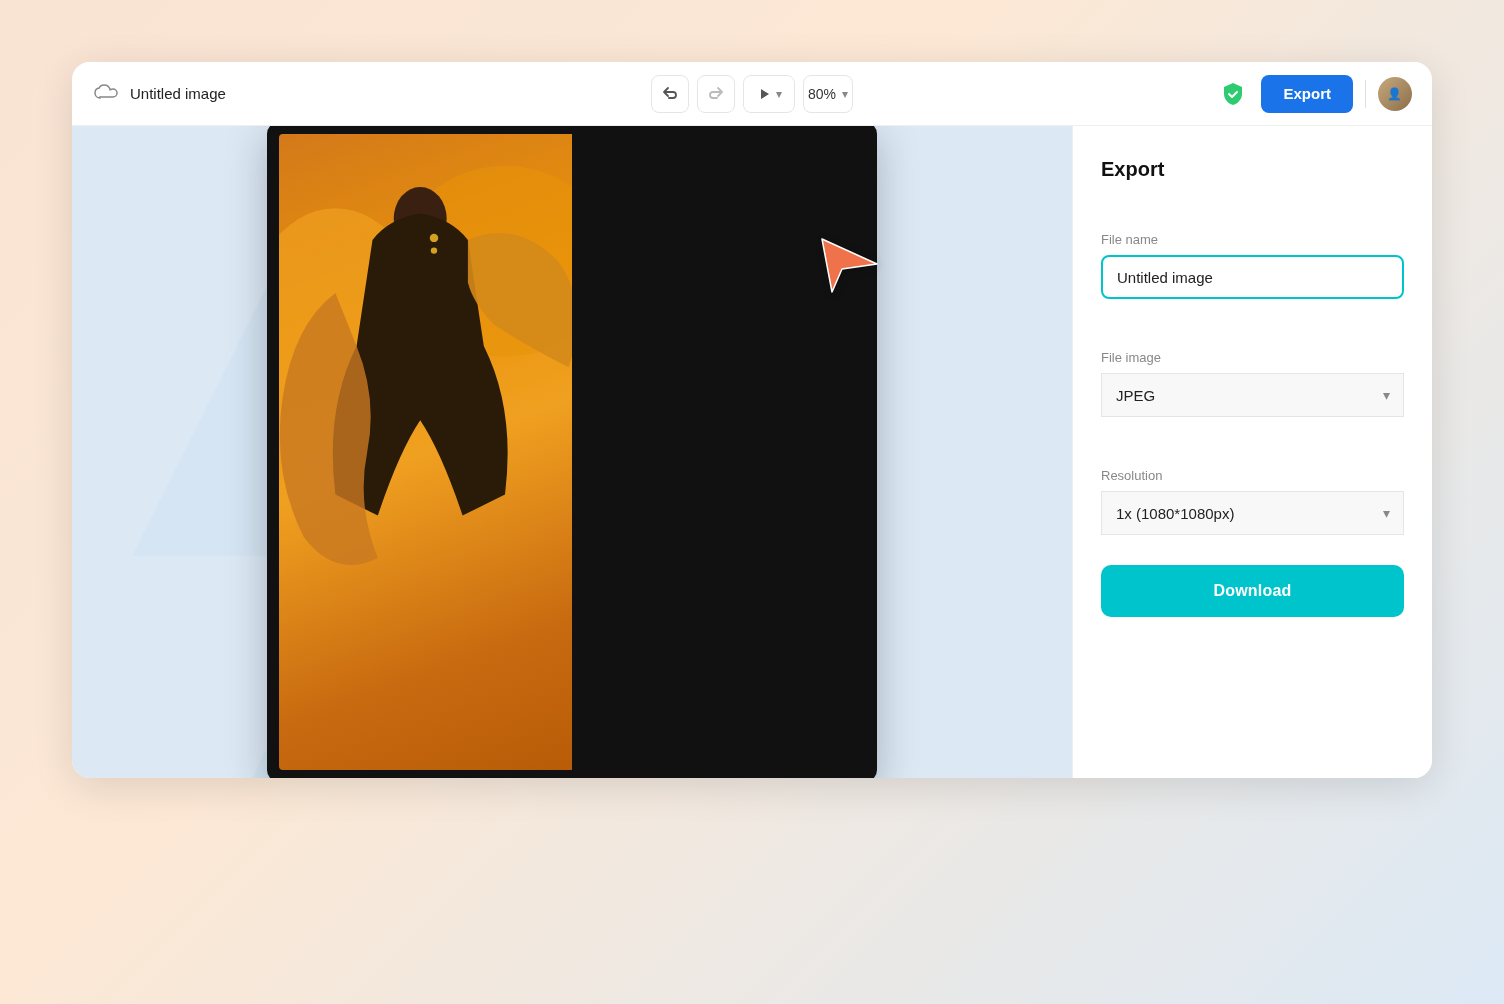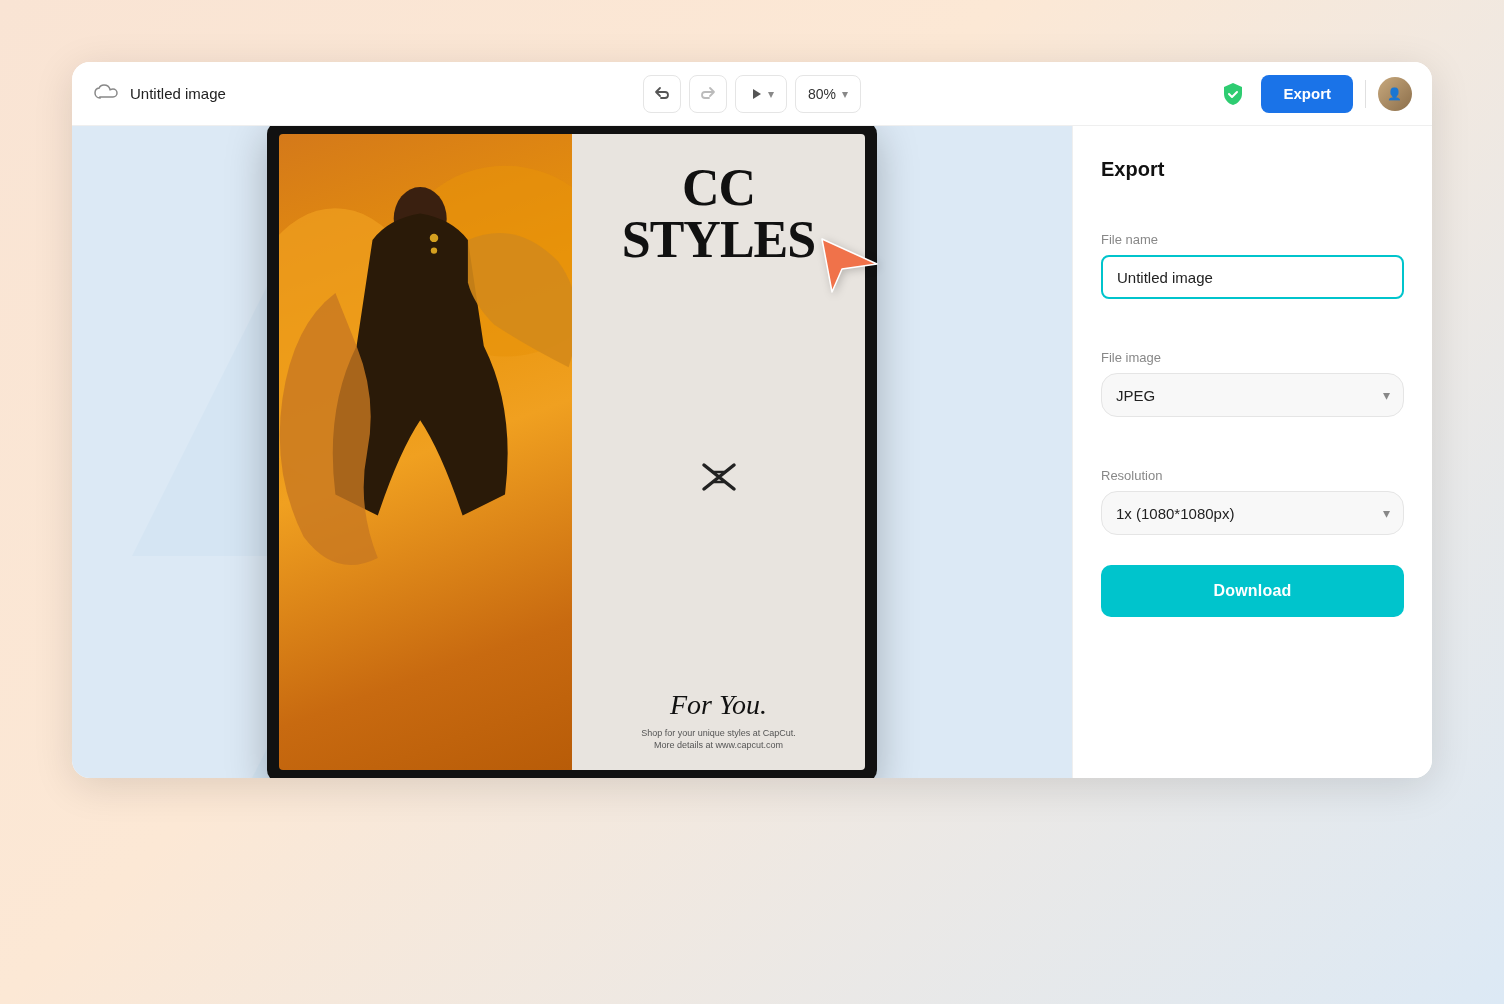--- a/index.html
+++ b/index.html
@@ -88,21 +88,21 @@
       background: #fff;
       cursor: pointer;
       font-size: 14px;
       color: #555;
     }
 
     .zoom-btn {
       display: flex;
       align-items: center;
       gap: 6px;
-      padding: 0 12px;
+      padding: 0 4px;
       height: 38px;
       border: 1px solid #e5e5e5;
       border-radius: 8px;
       background: #fff;
       cursor: pointer;
       font-size: 14px;
       color: #333;
       font-weight: 500;
     }
 
@@ -298,21 +298,21 @@
     }
 
     .select-wrapper {
       position: relative;
     }
 
     .select-wrapper select {
       width: 100%;
       height: 44px;
       border: 1px solid #e5e5e5;
-      border-radius: 16px;
+      border-radius: 0;
       padding: 0 14px;
       font-size: 15px;
       color: #222;
       background: #f8f8f8;
       appearance: none;
       cursor: pointer;
       outline: none;
     }
 
     .select-chevron {
@@ -434,38 +434,20 @@
               <path d="M80 200 Q50 260 60 340 L100 360 Q120 300 140 270 Q160 300 180 360 L220 340 Q230 260 200 200 Z" fill="#2a1a08"></path>
 
               <path d="M60 150 Q20 180 10 250 Q0 320 30 380 Q60 420 100 400 Q80 350 90 300 Q100 250 80 200 Z" fill="#c87820" opacity="0.8"></path>
               <path d="M185 100 Q230 80 270 120 Q300 160 280 220 Q240 200 210 180 Q190 160 185 140 Z" fill="#d4891a" opacity="0.9"></path>
 
               <circle cx="153" cy="98" r="4" fill="#d4a020"></circle>
               <circle cx="153" cy="110" r="3" fill="#d4a020"></circle>
             </svg>
           </div>
 
-          <div class="text-half">
-            <div class="brand-title">
-              <div>CC</div>
-              <div>STYLES</div>
-            </div>
-            <div class="capcut-logo-area">
-
-              <svg width="50" height="40" viewBox="0 0 50 40">
-                <path d="M10 8 L25 20 L10 32 M40 8 L25 20 L40 32" stroke="#222" stroke-width="3.5" fill="none" stroke-linecap="round" stroke-linejoin="round"></path>
-                <path d="M20 15 L30 15 M20 25 L30 25" stroke="#222" stroke-width="2.5" fill="none" stroke-linecap="round"></path>
-              </svg>
-            </div>
-            <div class="bottom-text-area">
-              <div class="for-you-text">For You.</div>
-              <div class="sub-text">Shop for your unique styles at CapCut.</div>
-              <div class="sub-text">More details at www.capcut.com</div>
-            </div>
-          </div>
         </div>
       </div>
 
       <div class="arrow-cursor">
         <svg class="arrow-svg" viewBox="0 0 70 60" fill="none">
           <polygon points="10,5 65,30 30,35 20,58" fill="#f0724a" stroke="#fff" stroke-width="1.5" stroke-linejoin="round"></polygon>
         </svg>
       </div>
     </div>
 

